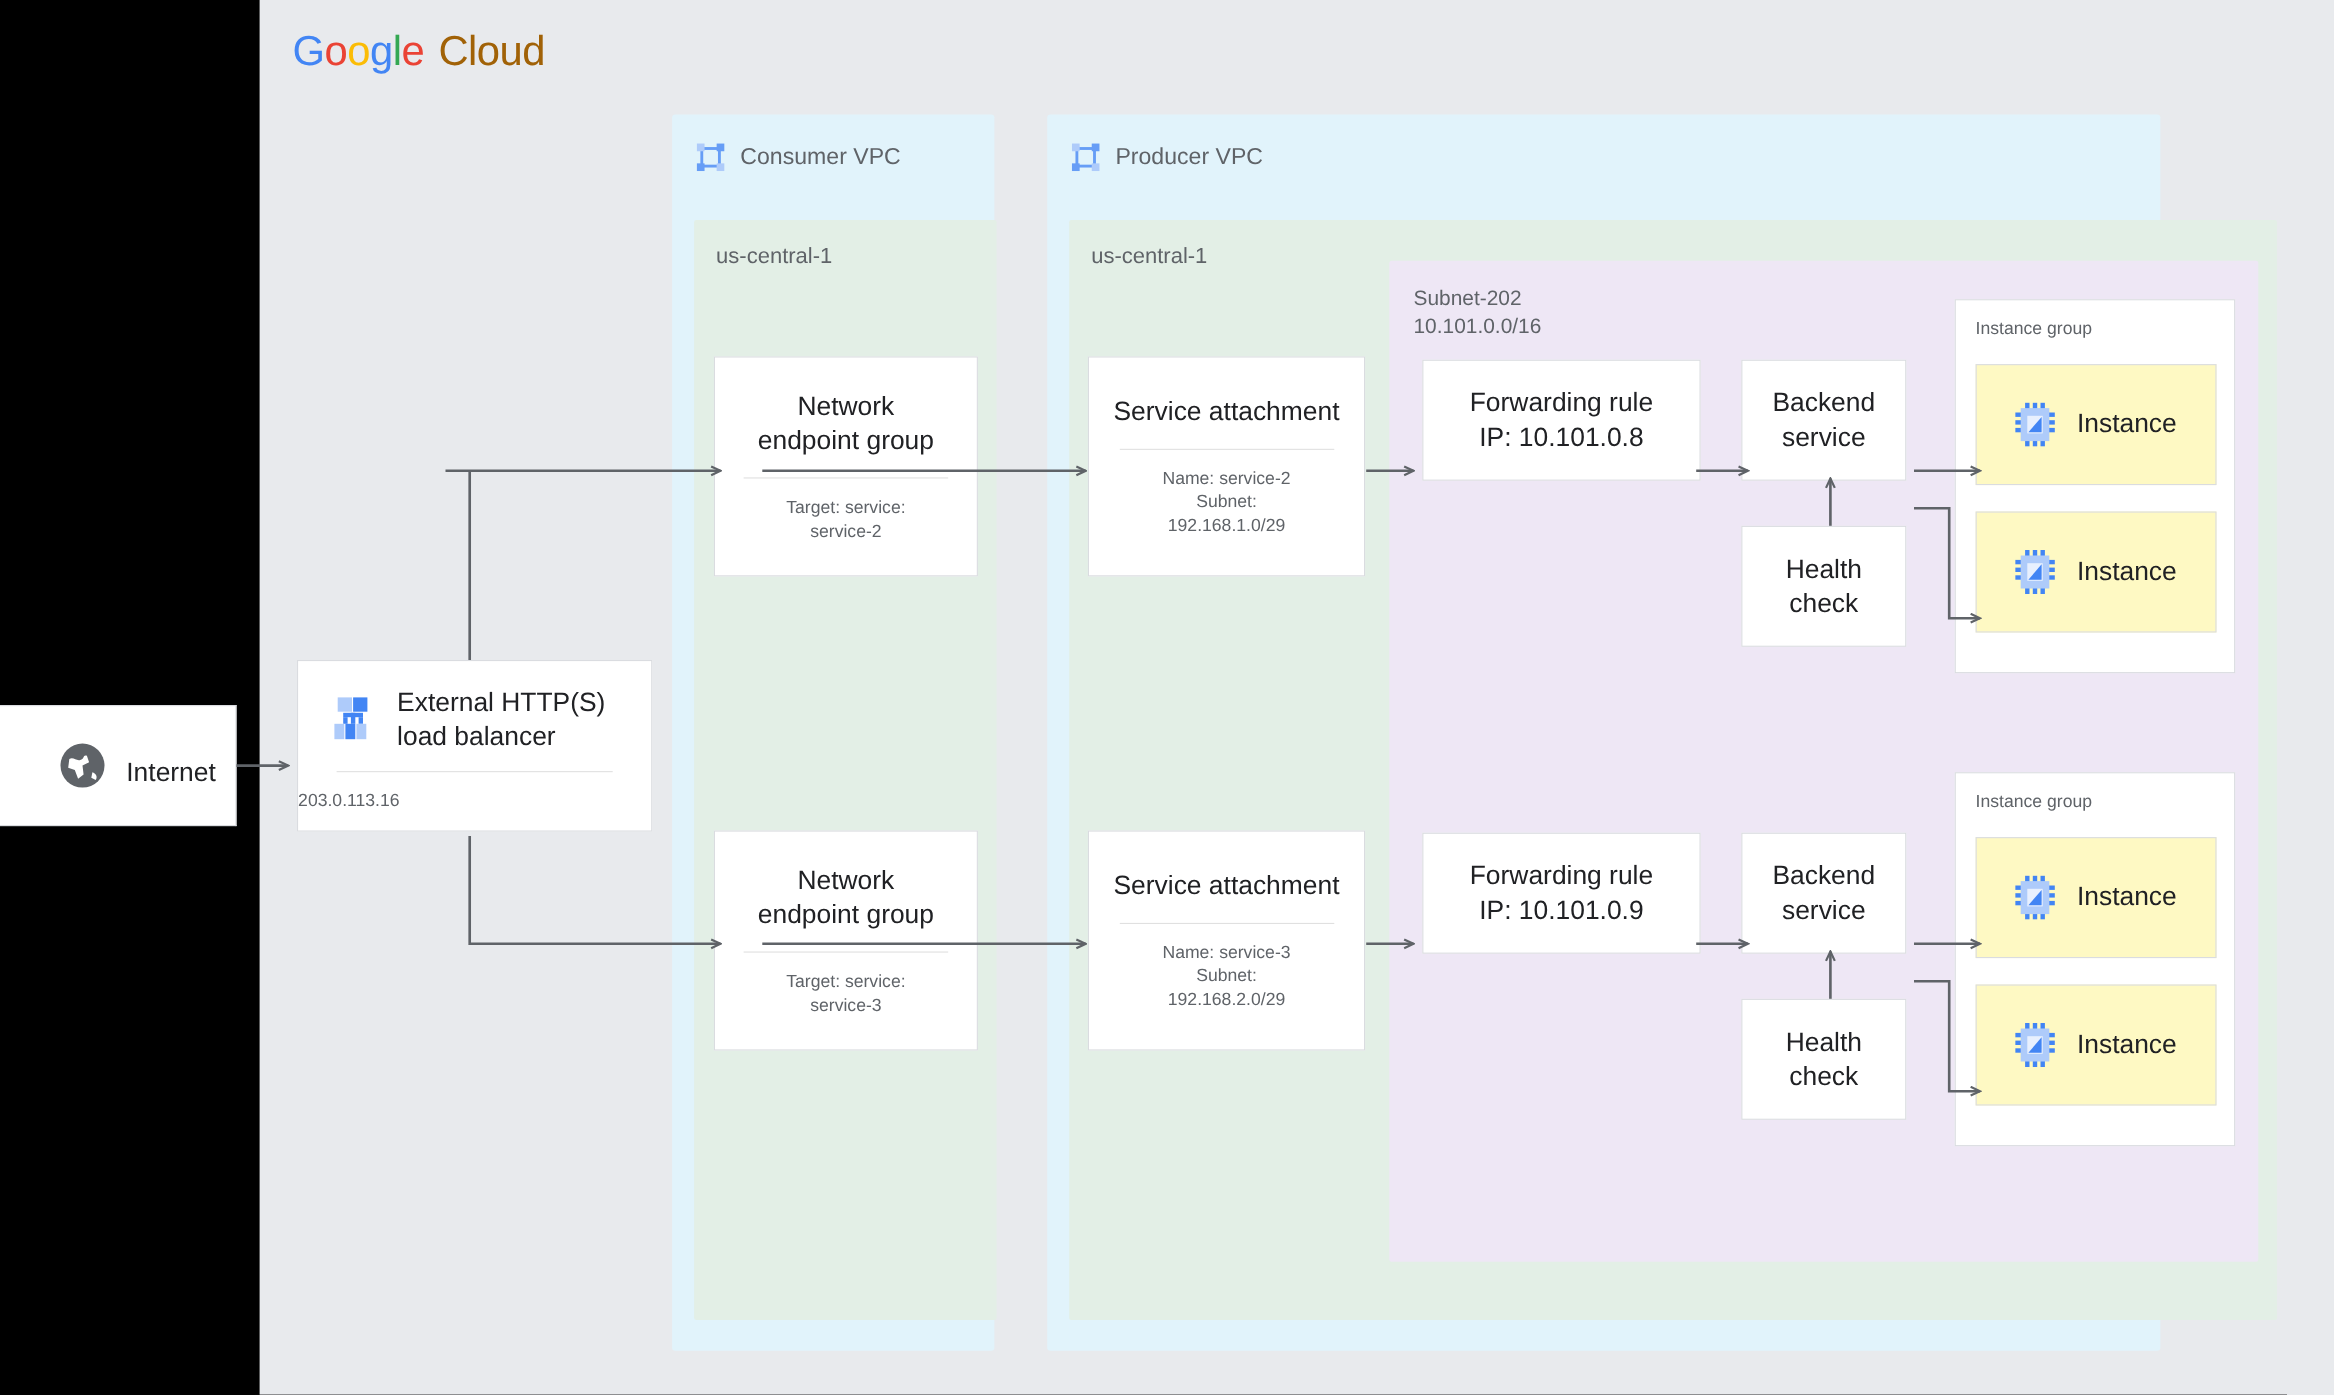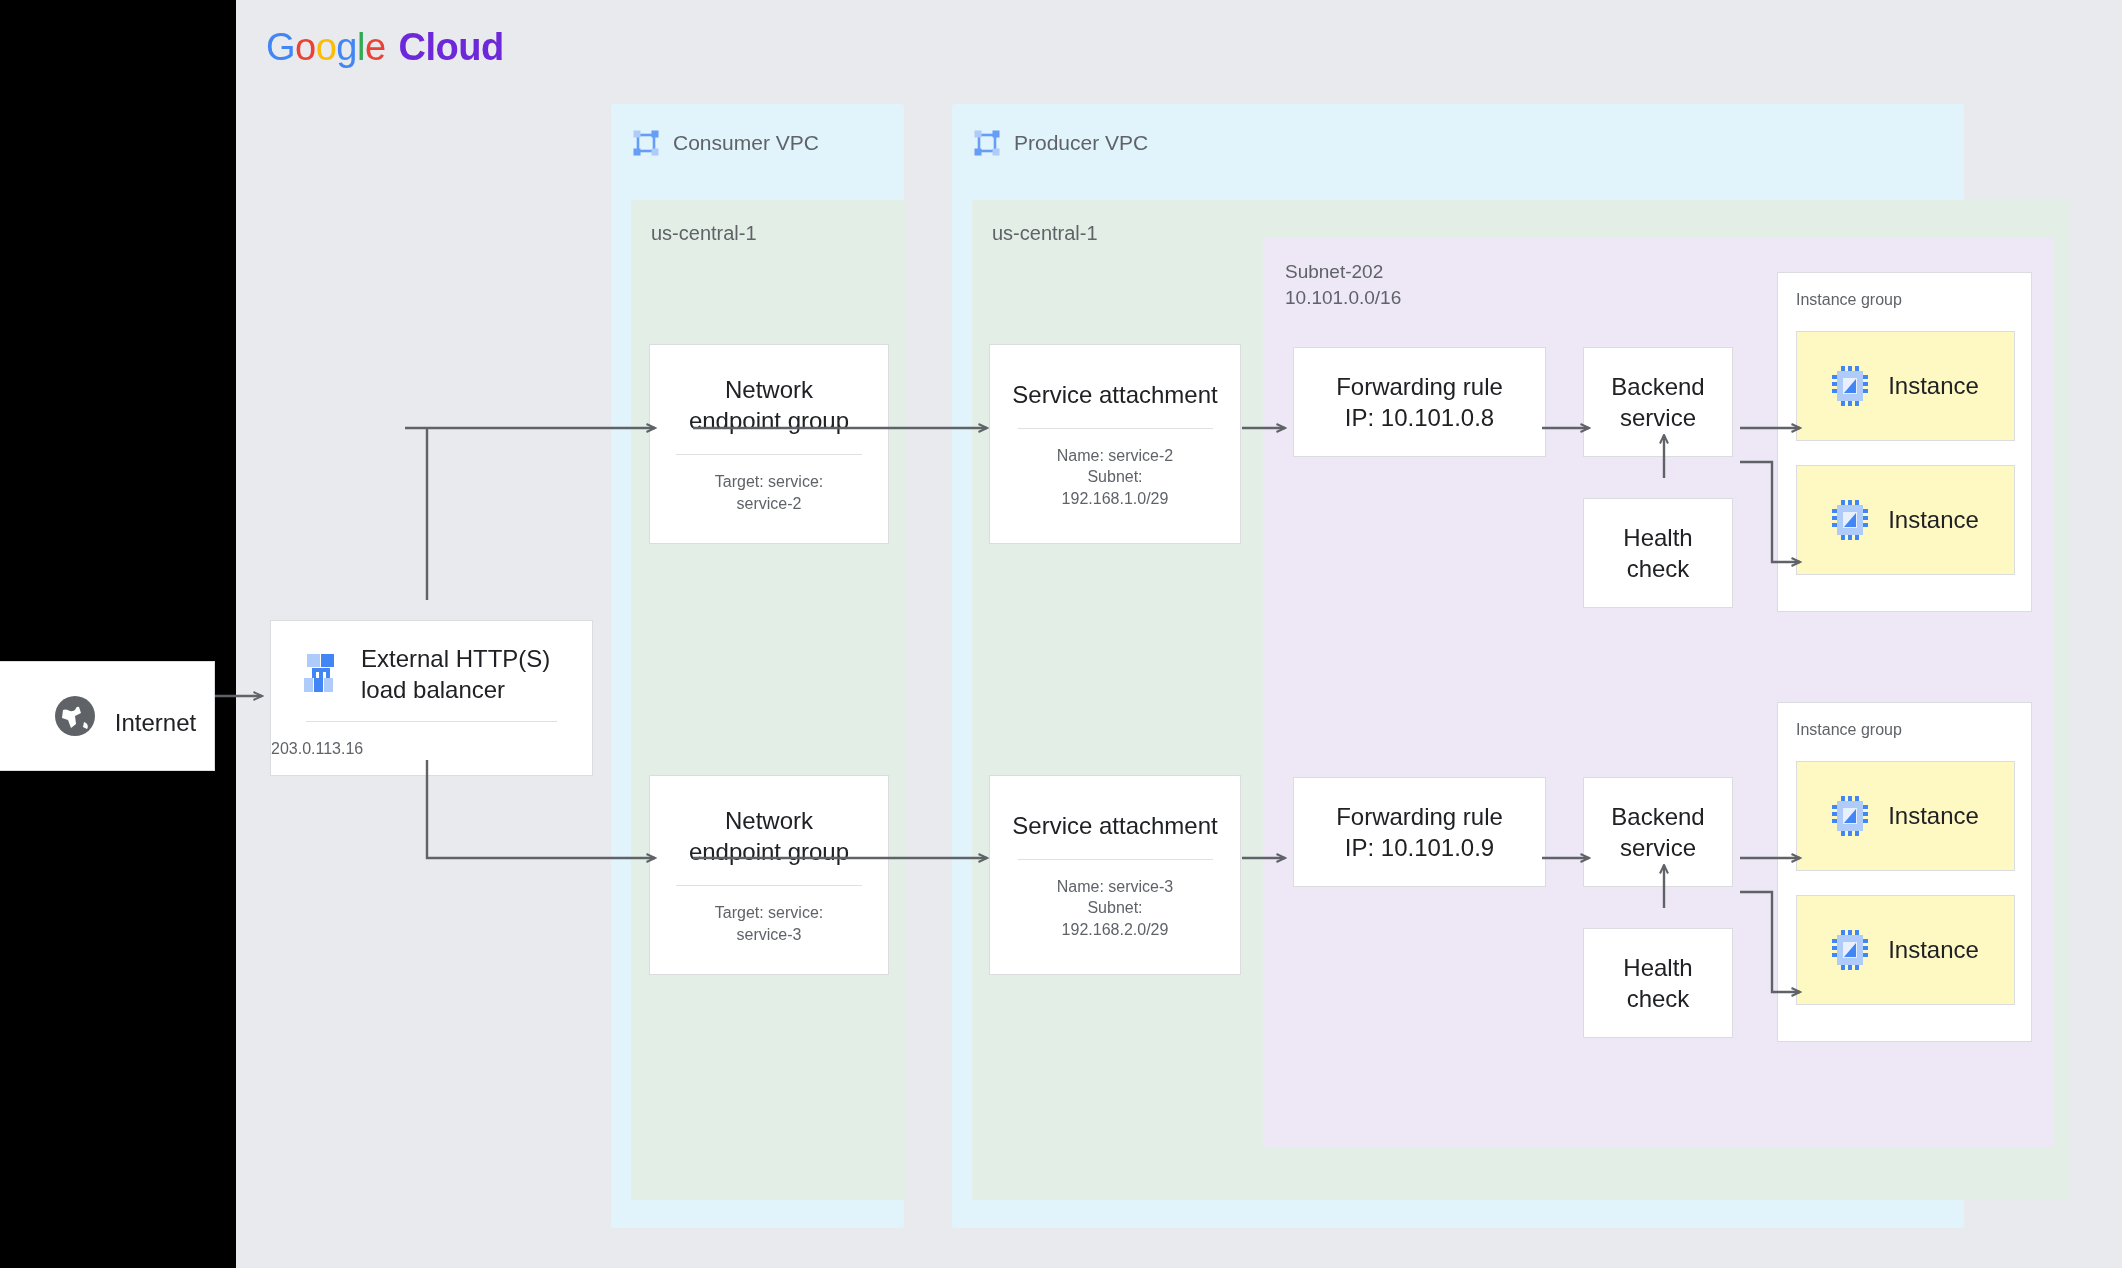--- a/index.html
+++ b/index.html
@@ -23,21 +23,21 @@
     position: absolute; left: 30px; top: 26px;
     display: flex; align-items: baseline;
     font-size: 38px; letter-spacing: -0.5px;
   }
   .gc-logo .g1 { color: #4285f4; }
   .gc-logo .o1 { color: #ea4335; }
   .gc-logo .o2 { color: #fbbc05; }
   .gc-logo .g2 { color: #4285f4; }
   .gc-logo .l1 { color: #34a853; }
   .gc-logo .e1 { color: #ea4335; }
-  .gc-logo .cloud { color: #6d28d9; margin-left: 13px; font-weight: 700; }
+  .gc-logo .cloud { color: #a16207; margin-left: 13px; font-weight: 400; }
 
   
   .vpc {
     position: absolute;
     background: #e1f3fb;
     border-radius: 3px;
   }
   .vpc-head {
     position: absolute; left: 22px; top: 26px;
     display: flex; align-items: center; gap: 14px;
@@ -65,21 +65,20 @@
   }
 
   
   .node {
     position: absolute;
     background: #ffffff;
     border: 1px solid #dadce0;
     display: flex; flex-direction: column;
     align-items: center; justify-content: center;
     text-align: center;
-    margin-top: 20px;
   }
   .node .title {
     font-size: 24px; color: #202124; line-height: 1.3;
   }
   .node .divider {
     width: 78%; height: 1px; background: #e0e0e0;
     margin: 18px 0 16px 0;
   }
   .node .sub {
     font-size: 16px; color: #5f6368; line-height: 1.35;

